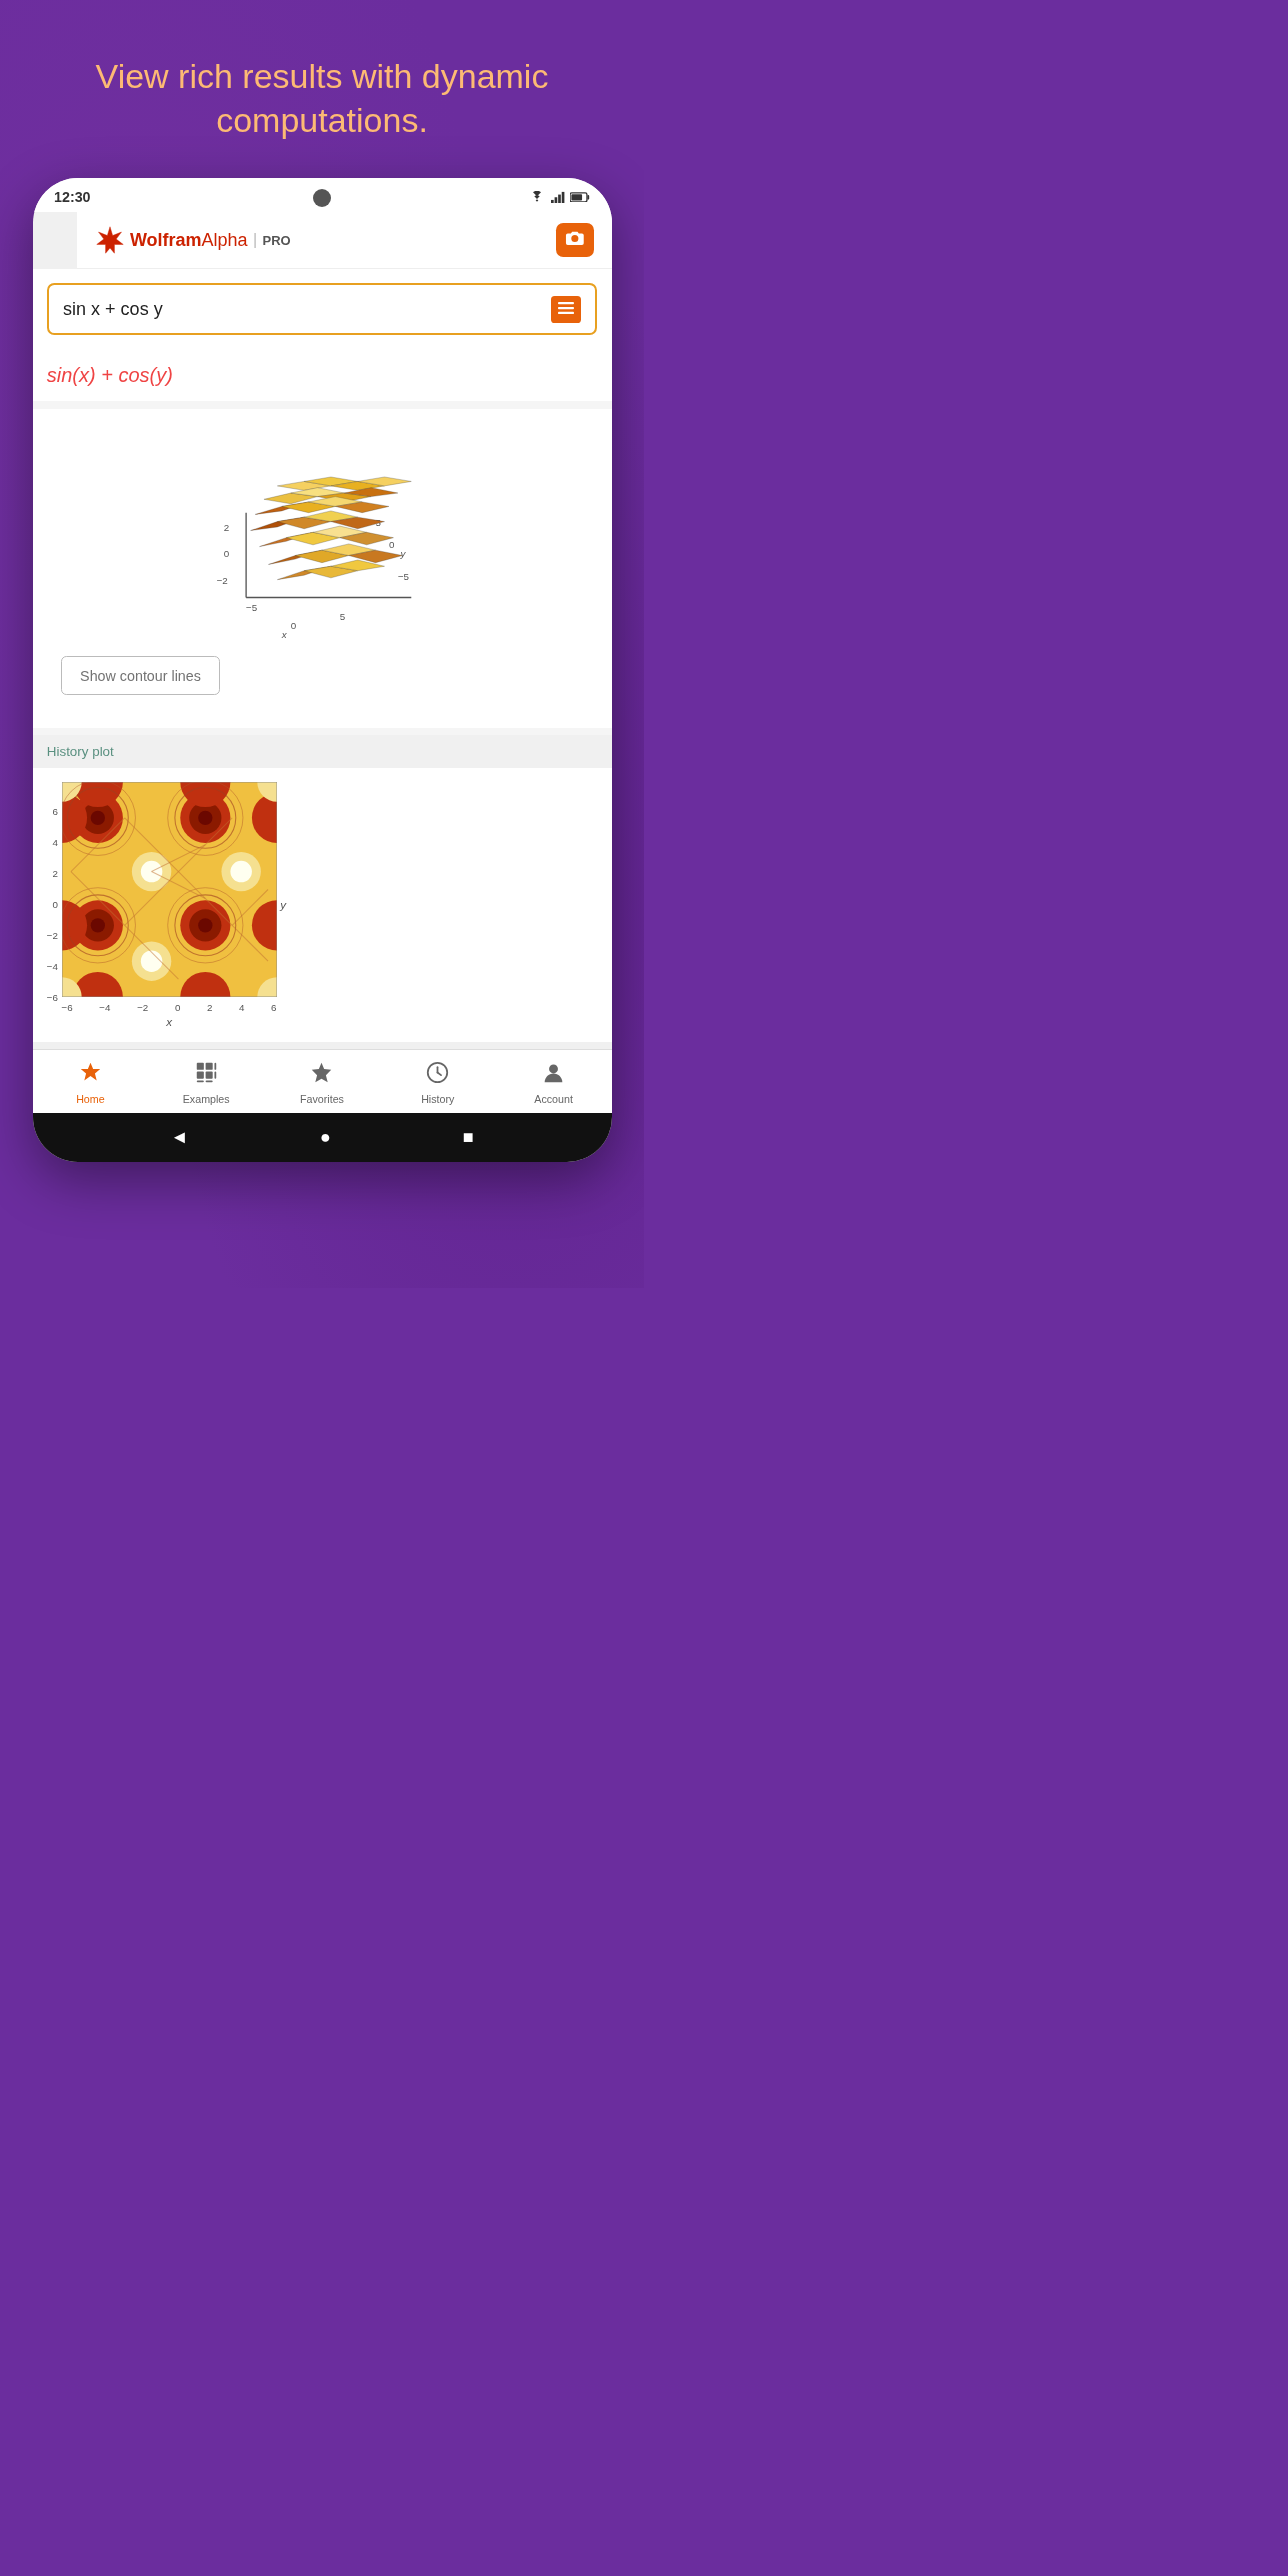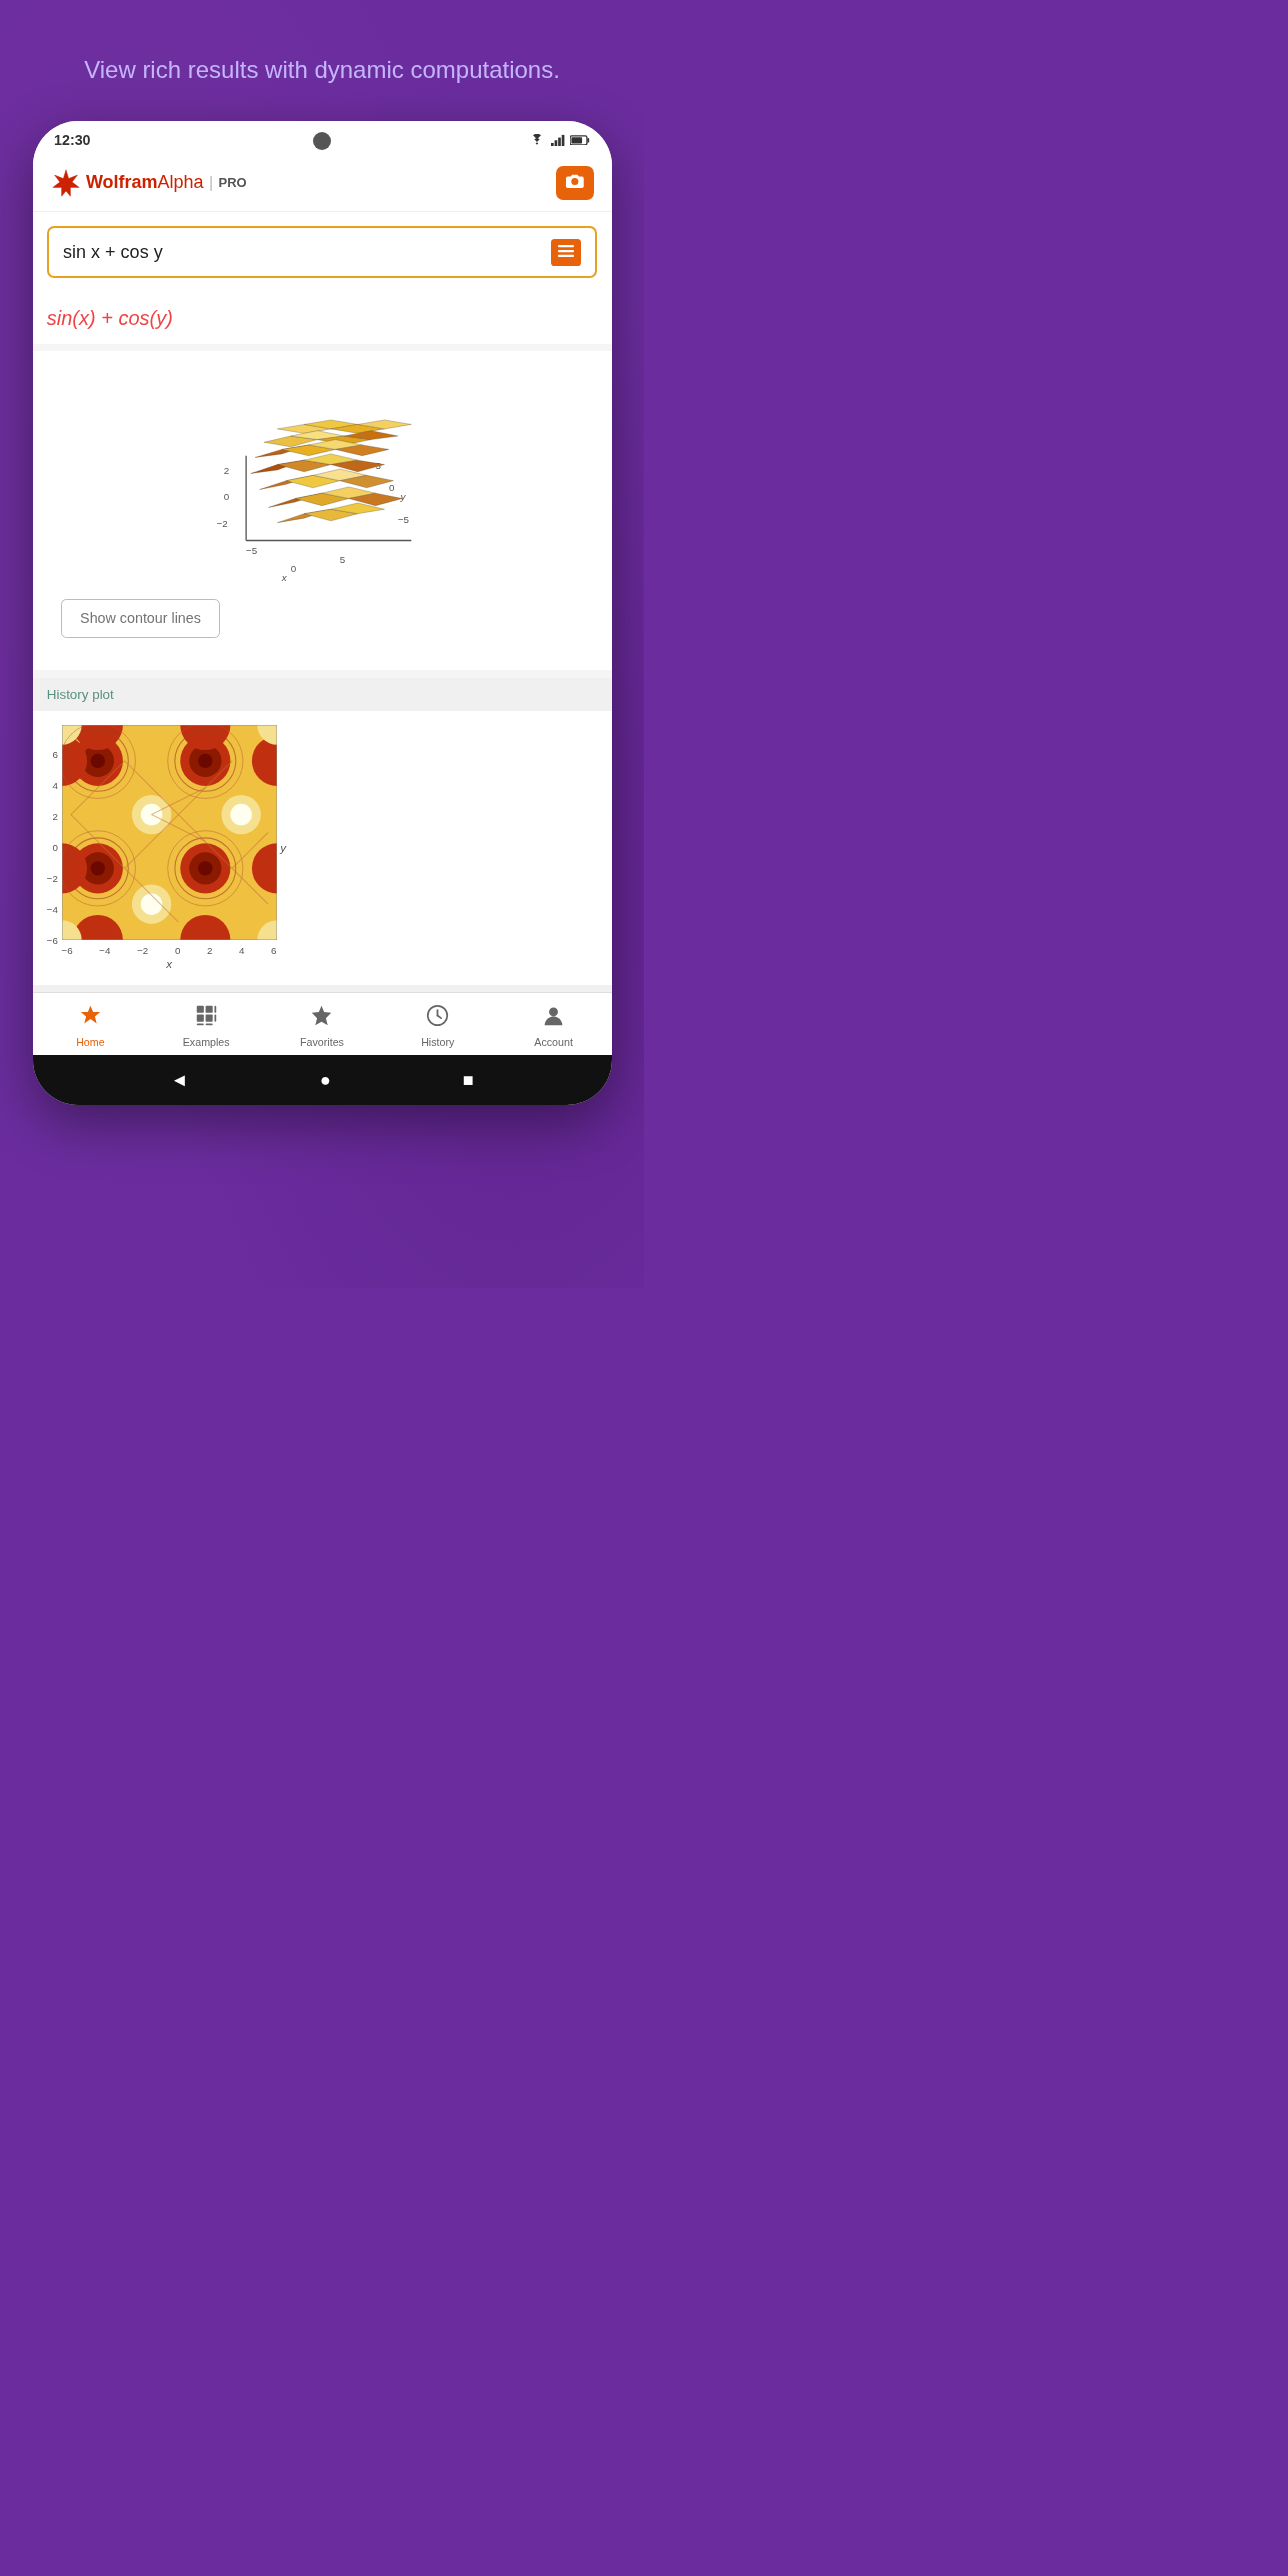--- a/index.html
+++ b/index.html
@@ -20,23 +20,23 @@
       content: '';
       position: absolute;
       top: 0; left: 0; right: 0; bottom: 0;
       background: 
         radial-gradient(ellipse at 20% 30%, rgba(120,50,160,0.4) 0%, transparent 50%),
         radial-gradient(ellipse at 80% 70%, rgba(80,20,120,0.4) 0%, transparent 50%);
       pointer-events: none;
     }
 
     .hero-text {
-      color: #c4b5fd;
+      color: #fdba74;
       text-align: center;
-      font-size: 24px;
+      font-size: 34px;
       font-weight: 300;
       padding: 54px 72px 36px;
       line-height: 1.3;
       position: relative;
       z-index: 1;
     }
 
     
     .phone {
       background: #f0f0f0;
@@ -85,20 +85,21 @@
     }
 
     
     .app-header {
       background: white;
       display: flex;
       align-items: center;
       justify-content: space-between;
       padding: 10.7px 18px;
       border-bottom: 0.9px solid #eee;
+      margin-left: 44px;
     }
 
     .logo-area {
       display: flex;
       align-items: center;
       gap: 5.4px;
     }
 
     .camera-btn {
       background: #e8620a;

